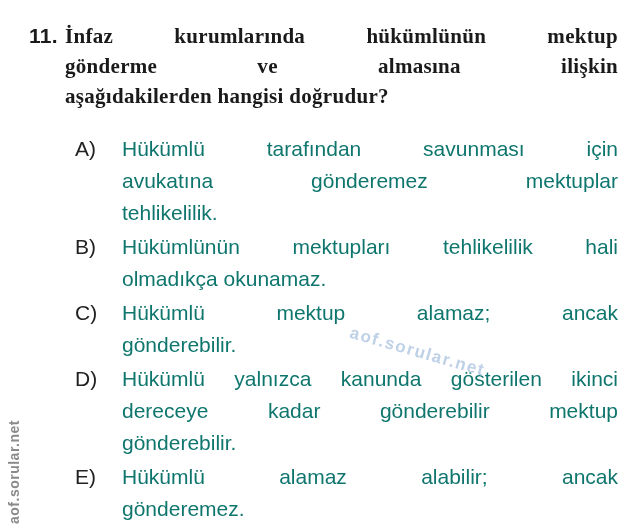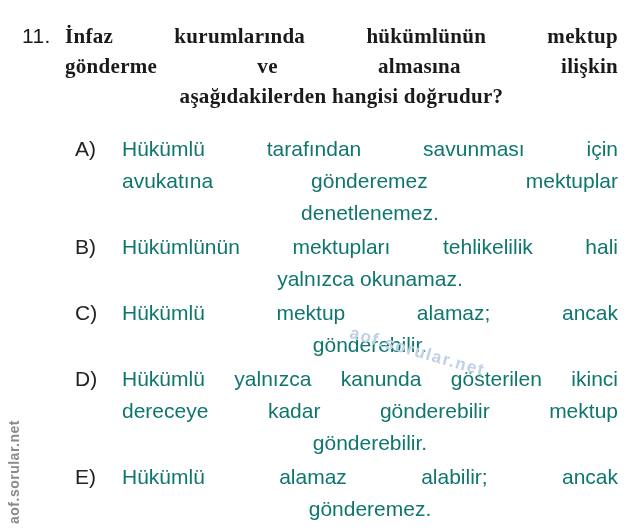--- a/index.html
+++ b/index.html
@@ -20,23 +20,24 @@
   
   .question {
     display: flex;
     padding-top: 21px;
     padding-left: 22px;
   }
   .qnum {
     width: 43px;
     flex: 0 0 43px;
     font-size: 21px;
-    font-weight: normal;
+    font-weight: bold;
     line-height: 30px;
     letter-spacing: 0.3px;
+    text-align: center;
   }
   .qtext {
     width: 553px;
     flex: 0 0 553px;
   }
   .qtext .line {
     font-size: 21px;
     font-weight: bold;
     line-height: 30px;
     letter-spacing: 0.3px;
@@ -73,21 +74,21 @@
   }
 
   
   .line.just {
     text-align: justify;
     text-align-last: justify;
     -moz-text-align-last: justify;
     white-space: normal;
   }
   .line.left {
-    text-align: center;
+    text-align: left;
   }
 
   
   .wm-diagonal {
     position: absolute;
     left: 353px;
     top: 323px;
     transform: rotate(16deg);
     transform-origin: left top;
     font-size: 17px;
@@ -123,28 +124,28 @@
         <div class="line left">aşağıdakilerden hangisi doğrudur?</div>
       </div>
   </div>
 
   <div class="options">
       <div class="option">
         <div class="oletter">A)</div>
         <div class="otext">
           <div class="line just">Hükümlü tarafından savunması için</div>
           <div class="line just">avukatına gönderemez mektuplar</div>
-          <div class="line left">denetlenemez.</div>
+          <div class="line left">tehlikelilik.</div>
         </div>
       </div>
       <div class="option">
         <div class="oletter">B)</div>
         <div class="otext">
           <div class="line just">Hükümlünün mektupları tehlikelilik hali</div>
-          <div class="line left">yalnızca okunamaz.</div>
+          <div class="line left">olmadıkça okunamaz.</div>
         </div>
       </div>
       <div class="option">
         <div class="oletter">C)</div>
         <div class="otext">
           <div class="line just">Hükümlü mektup alamaz; ancak</div>
           <div class="line left">gönderebilir.</div>
         </div>
       </div>
       <div class="option">

